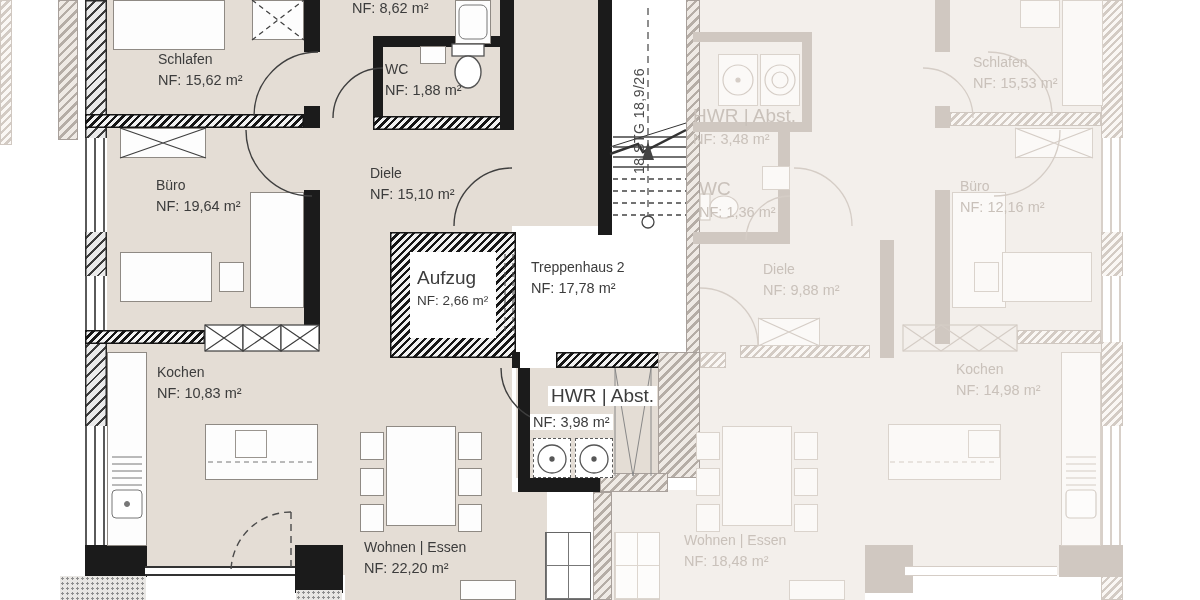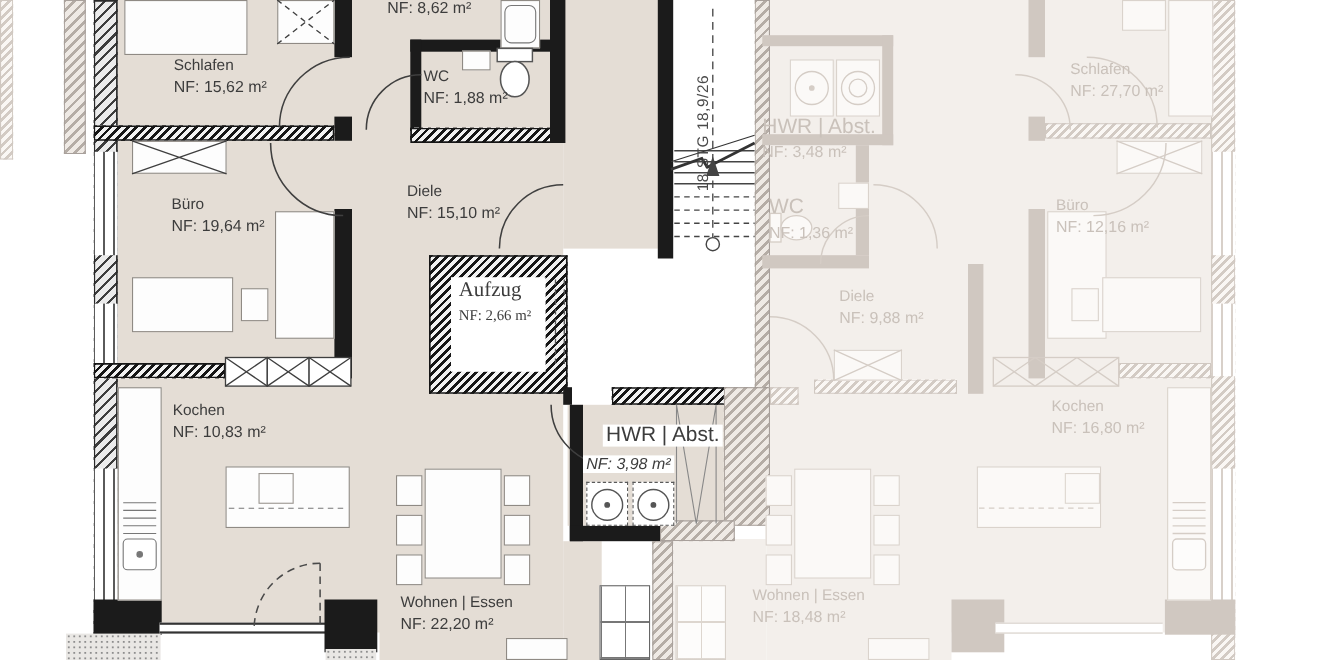--- a/index.html
+++ b/index.html
@@ -268,62 +268,66 @@
     <div class="ar">NF: 1,88 m²</div>
   </div>
   <div class="lbl" style="left:156px;top:178px;">
     <div class="nm">Büro</div>
     <div class="ar">NF: 19,64 m²</div>
   </div>
   <div class="lbl" style="left:370px;top:166px;">
     <div class="nm">Diele</div>
     <div class="ar">NF: 15,10 m²</div>
   </div>
-  <div class="lbl" style="left:417px;top:254px;font-family:Liberation Serif, serif;">
+  <div class="lbl" style="left:417px;top:268px;">
     <div class="nm-s">Aufzug</div>
     <div class="ar-s">NF: 2,66 m²</div>
+  </div>
+  <div class="lbl" style="left:531px;top:260px;">
+    <div class="nm">Treppenhaus 2</div>
+    <div class="ar">NF: 17,78 m²</div>
   </div>
   <div class="lbl" style="left:157px;top:365px;">
     <div class="nm">Kochen</div>
     <div class="ar">NF: 10,83 m²</div>
   </div>
   <div class="lbl" style="left:548px;top:386px;">
     <div class="nm-s"><span class="wbg">HWR | Abst.</span></div>
   </div>
   <div class="lbl" style="left:530px;top:414px;">
-    <div class="ar" style="margin-top:0;font-style:italic;"><span class="wbg">NF: 3,98 m²</span></div>
+    <div class="ar" style="margin-top:0;"><span class="wbg">NF: 3,98 m²</span></div>
   </div>
   <div class="lbl" style="left:364px;top:540px;">
     <div class="nm">Wohnen | Essen</div>
     <div class="ar">NF: 22,20 m²</div>
   </div>
 
   <div class="lbl lbl-f" style="left:693px;top:106px;">
     <div class="nm-s">HWR | Abst.</div>
     <div class="ar">NF: 3,48 m²</div>
   </div>
   <div class="lbl lbl-f" style="left:699px;top:179px;">
     <div class="nm-s">WC</div>
     <div class="ar">NF: 1,36 m²</div>
   </div>
   <div class="lbl lbl-f" style="left:763px;top:262px;">
     <div class="nm">Diele</div>
     <div class="ar">NF: 9,88 m²</div>
   </div>
   <div class="lbl lbl-f" style="left:973px;top:55px;">
     <div class="nm">Schlafen</div>
-    <div class="ar">NF: 27,70 m²</div>
+    <div class="ar">NF: 15,53 m²</div>
   </div>
   <div class="lbl lbl-f" style="left:960px;top:179px;">
     <div class="nm">Büro</div>
     <div class="ar">NF: 12,16 m²</div>
   </div>
   <div class="lbl lbl-f" style="left:956px;top:362px;">
     <div class="nm">Kochen</div>
-    <div class="ar">NF: 16,80 m²</div>
+    <div class="ar">NF: 14,98 m²</div>
   </div>
   <div class="lbl lbl-f" style="left:684px;top:533px;">
     <div class="nm">Wohnen | Essen</div>
     <div class="ar">NF: 18,48 m²</div>
   </div>
 
   <div class="stairnote">18 STG 18,9/26</div>
 </div>
 
 </body></html>

